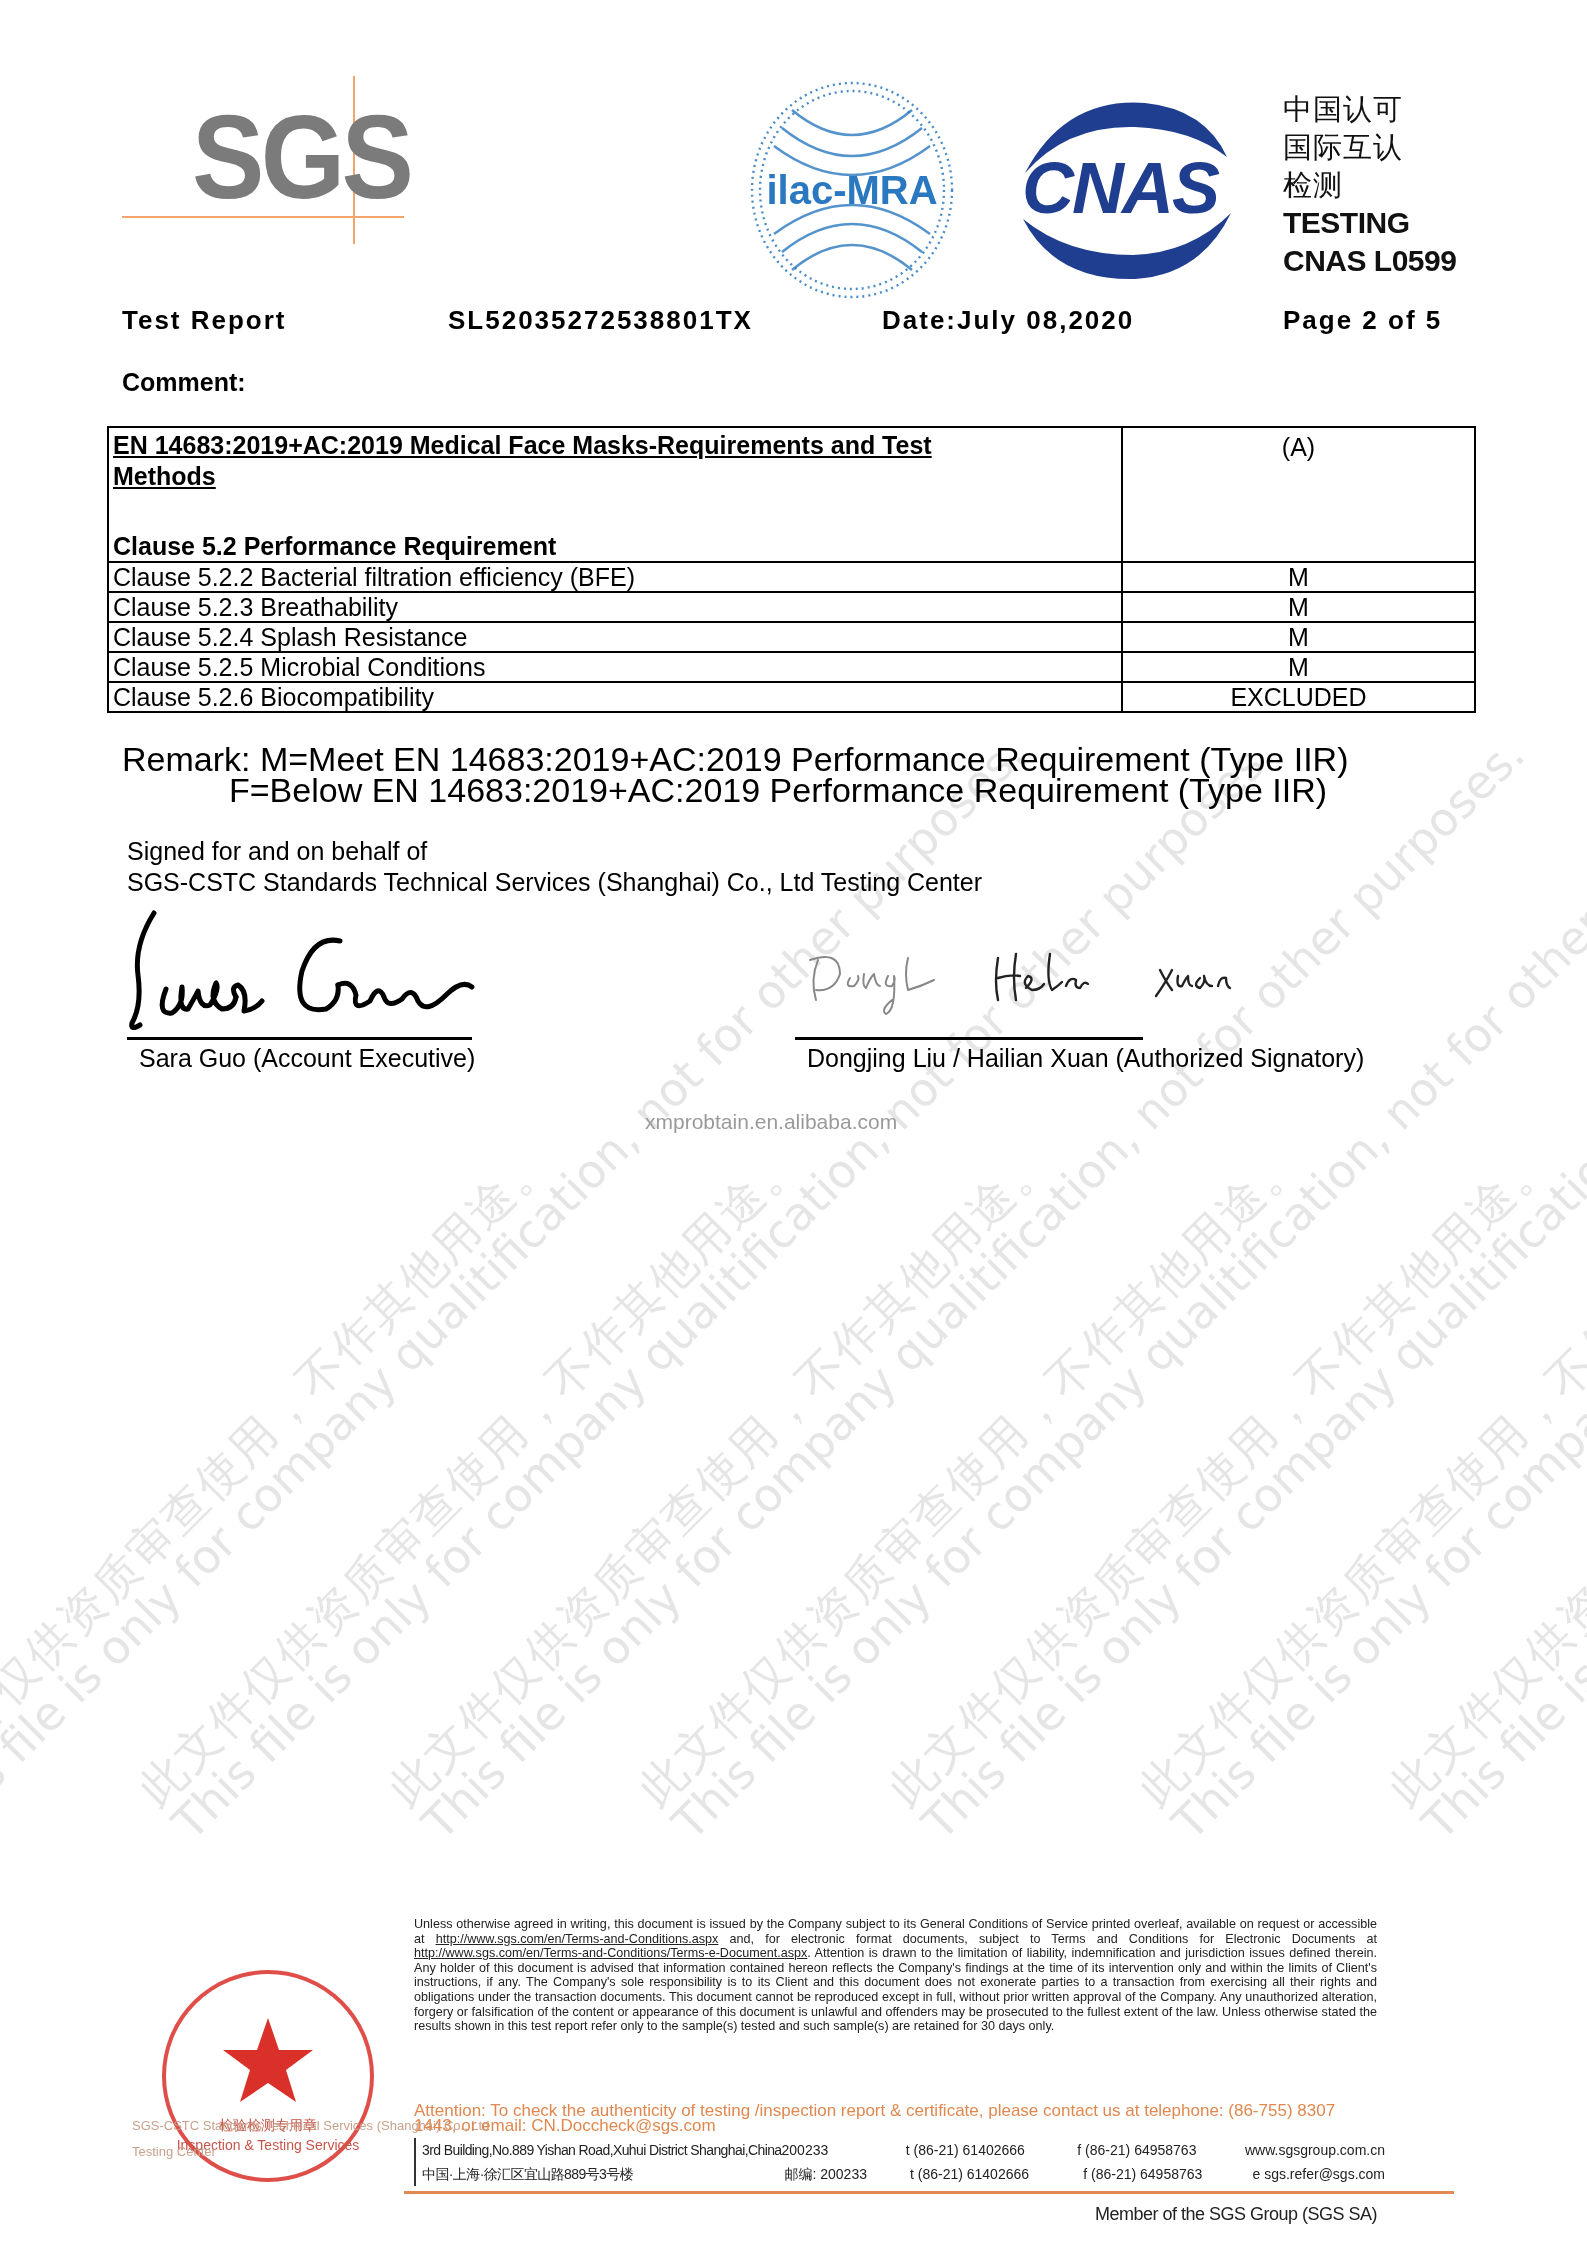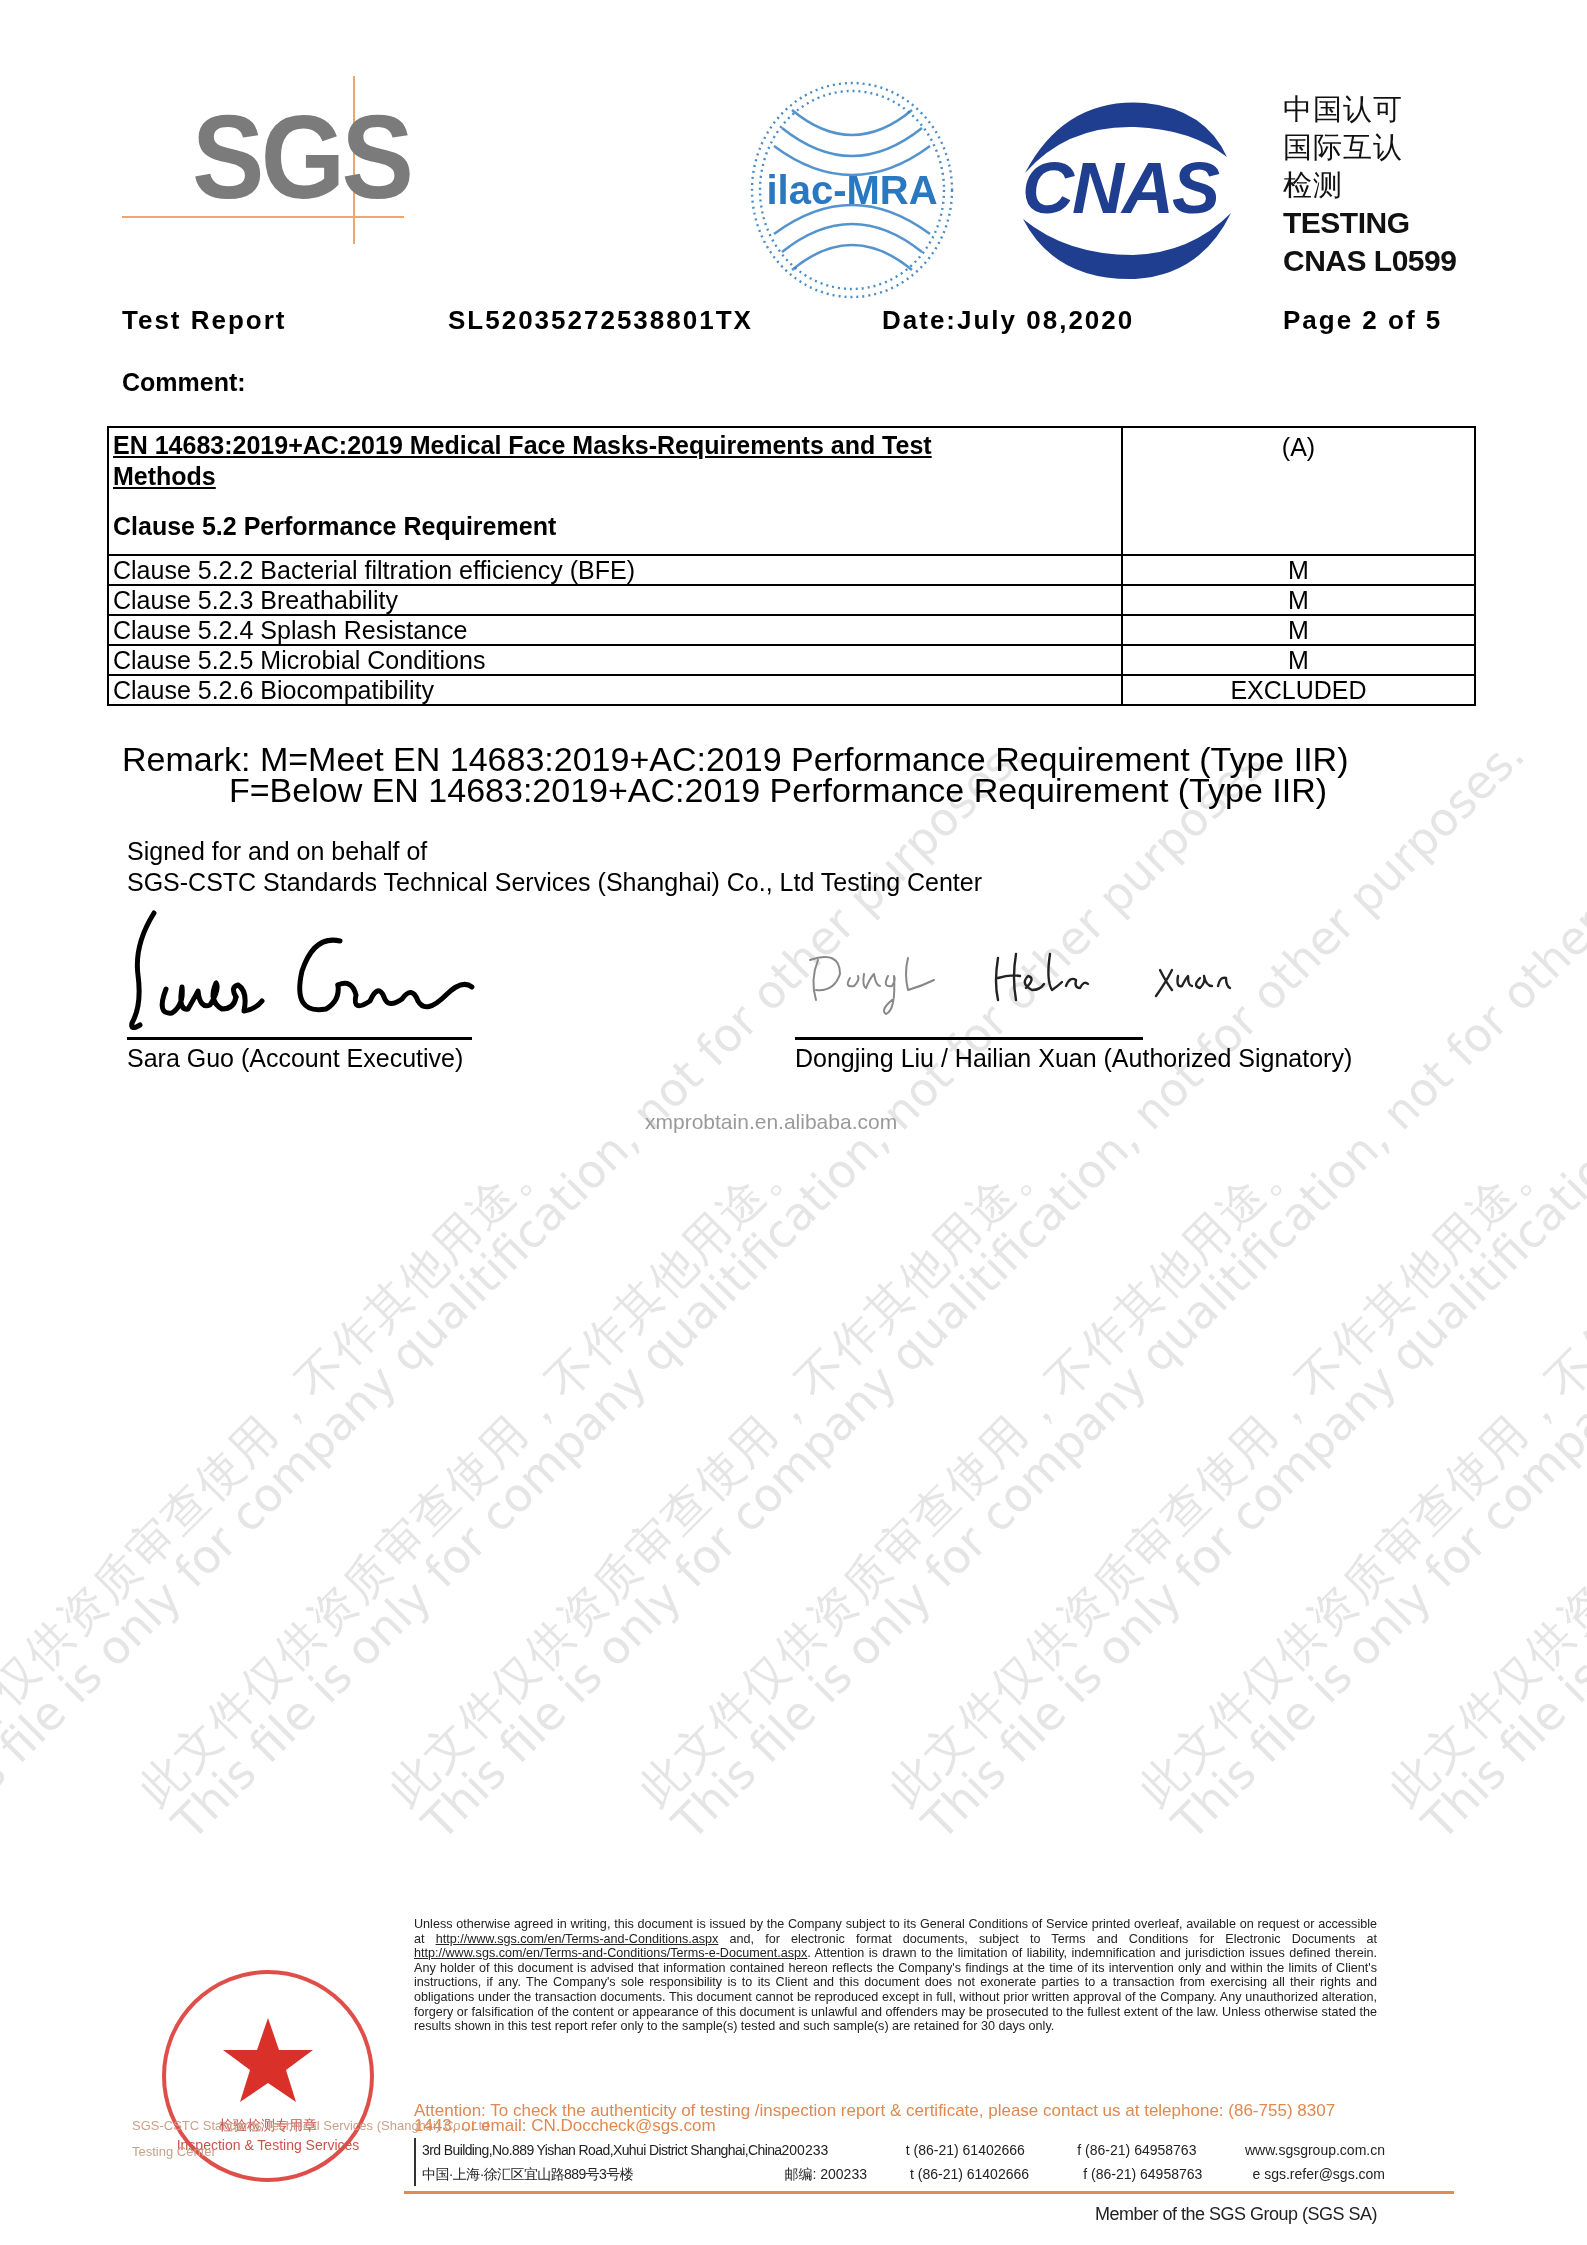--- a/index.html
+++ b/index.html
@@ -35,37 +35,37 @@
 
   .comment-label { position: absolute; left: 122px; top: 368px; font-weight: bold; font-size: 25px; }
 
   
   .req-table { position: absolute; left: 107px; top: 426px; width: 1369px; border-collapse: collapse; font-size: 25px; }
   .req-table td { border: 2px solid #000; padding: 0 4px; vertical-align: top; }
   .req-table .col-a { width: 1004px; }
   .req-table .col-b { text-align: center; }
   .req-table .head-cell { height: 124px; padding-top: 2px; }
   .std-title { font-weight: bold; text-decoration: underline; line-height: 31px; }
-  .clause-title { font-weight: bold; margin-top: 19px; line-height: 30px; }
+  .clause-title { font-weight: bold; margin-top: 39px; line-height: 30px; }
   .req-table tr.row td { height: 28px; line-height: 28px; }
   .req-table .result-head { line-height: 34px; }
 
   
   .remark { position: absolute; left: 122px; top: 744px; font-size: 34px; line-height: 31px; white-space: nowrap; }
   .remark .indent { padding-left: 107px; }
 
   .signed { position: absolute; left: 127px; top: 836px; font-size: 25px; line-height: 31px; white-space: nowrap; }
 
   
   .sig-left { position: absolute; left: 126px; top: 905px; width: 400px; height: 130px; }
   .sig-right { position: absolute; left: 800px; top: 930px; width: 460px; height: 90px; }
   .sig-line { position: absolute; height: 3px; background: #000; }
   .sig-line-left { left: 127px; top: 1037px; width: 345px; }
   .sig-line-right { left: 795px; top: 1037px; width: 348px; }
-  .sig-name { position: absolute; top: 1044px; font-size: 25px; white-space: nowrap; }
+  .sig-name { position: absolute; top: 1044px; font-size: 25px; white-space: nowrap; margin-left: 12px; }
   .sig-name-left { left: 127px; }
   .sig-name-right { left: 795px; }
 
   .site-mark { position: absolute; left: 645px; top: 1110px; font-size: 21px; color: #9a9a9a; white-space: nowrap; }
 
   
   .seal { position: absolute; left: 148px; top: 1958px; width: 240px; height: 240px; }
   .seal-caption { position: absolute; left: 132px; font-size: 13px; color: #c9a18a; white-space: nowrap; }
   .disclaimer { position: absolute; left: 414px; top: 1917px; width: 963px; font-size: 12.6px; line-height: 14.6px; color: #222; text-align: justify; font-family: "Liberation Sans", sans-serif; }
   .disclaimer a { color: #222; text-decoration: underline; }

